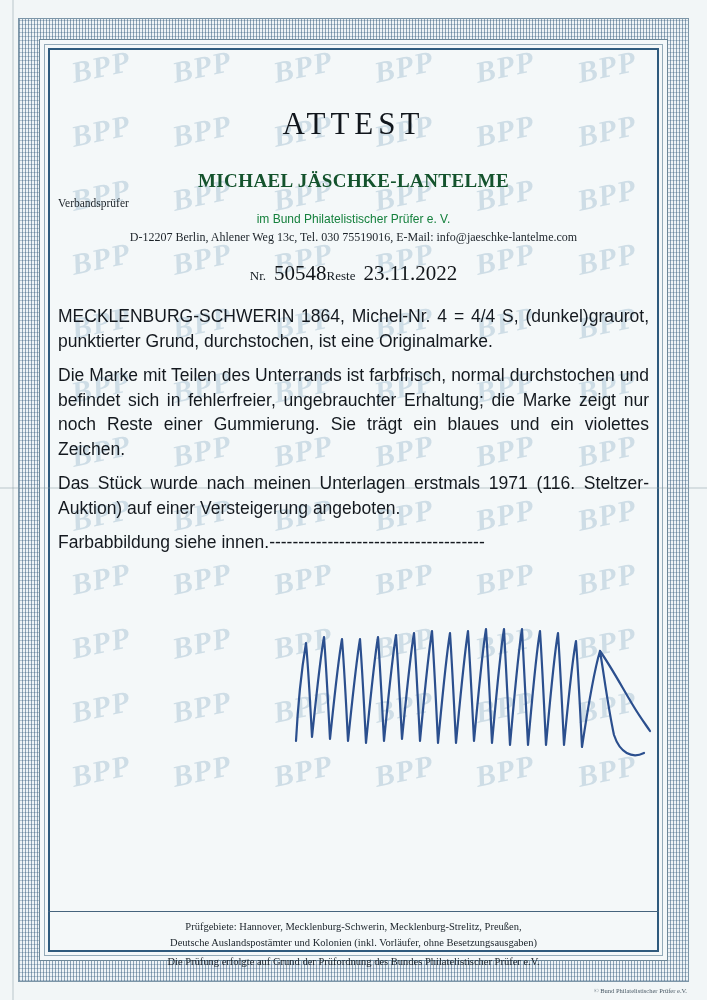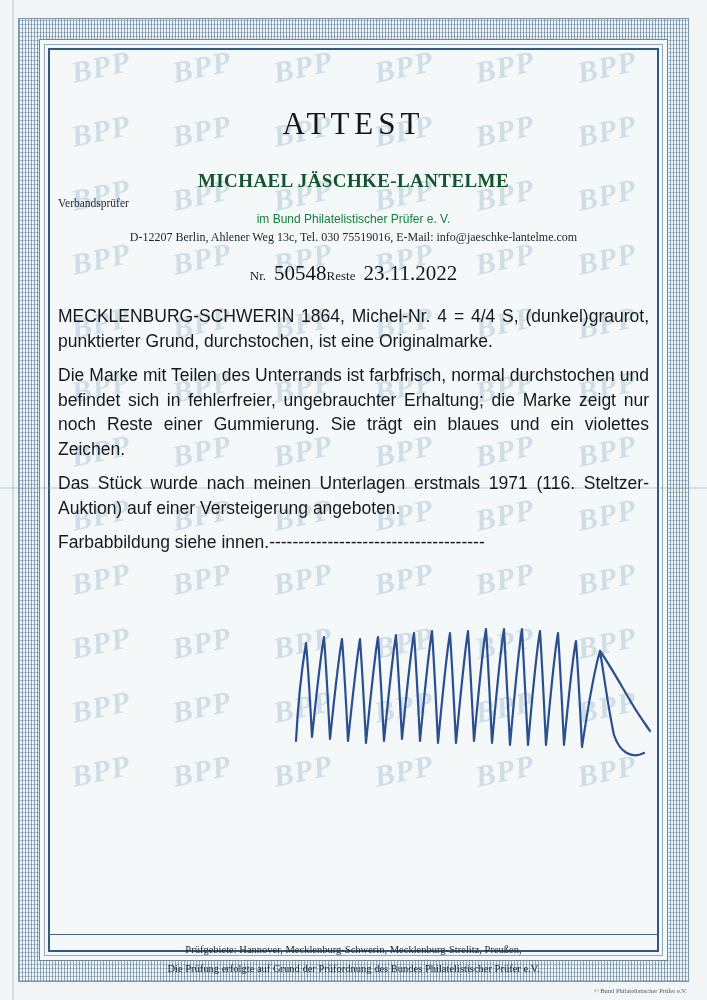--- a/index.html
+++ b/index.html
@@ -186,21 +186,21 @@
     top: 545px;
     width: 390px;
     height: 160px;
     pointer-events: none;
   }
 
   .footer {
     position: absolute;
     left: 30px;
     right: 30px;
-    bottom: 24px;
+    bottom: 31px;
     text-align: center;
     font-family: "Liberation Serif", serif;
     font-size: 10.5px;
     line-height: 1.45;
     color: #1a2229;
   }
   .footer .rule {
     height: 1px;
     background: #46647d;
     margin: 0 18px 7px 18px;
@@ -360,18 +360,19 @@
         <path d="M8,138 C10,100 14,64 18,40 C20,62 22,96 24,134 C28,96 32,56 36,34 C38,60 40,98 42,136 C46,98 50,58 54,36 C56,62 58,98 60,138 C64,100 68,60 72,36 C74,64 76,100 78,140 C82,100 86,58 90,34 C92,62 94,100 96,138 C100,98 104,56 108,32 C110,60 112,98 114,136 C118,96 122,54 126,30 C128,58 130,98 132,138 C136,96 140,52 144,28 C146,58 148,98 150,140 C154,98 158,54 162,30 C164,60 166,100 168,140 C172,98 176,54 180,28 C182,58 184,98 186,138 C190,96 194,50 198,26 C200,56 202,98 204,140 C208,96 212,50 216,26 C218,58 220,100 222,142 C226,98 230,50 234,26 C236,58 238,100 240,142 C244,98 248,50 252,28 C254,58 256,100 258,142 C262,98 266,52 270,30 C272,60 274,100 276,142 C280,100 284,58 288,38 C290,66 292,104 294,144 C300,104 306,68 312,48 C316,72 320,104 326,132 C332,150 344,156 356,150"></path>
         <path d="M312,48 C322,62 334,84 346,104 C352,114 358,122 362,128"></path>
       </g>
     </svg>
 
   </div>
 
   <div class="footer">
     <div class="rule"></div>
     <div>Prüfgebiete: Hannover, Mecklenburg-Schwerin, Mecklenburg-Strelitz, Preußen,</div>
+    <div>Deutsche Auslandspostämter und Kolonien (inkl. Vorläufer, ohne Besetzungsausgaben)</div>
     <div class="footer-last">Die Prüfung erfolgte auf Grund der Prüfordnung des Bundes Philatelistischer Prüfer e.V.</div>
   </div>
 
   <div class="bottom-credit">© Bund Philatelistischer Prüfer e.V.</div>
 
 </div>
 
 </body></html>

